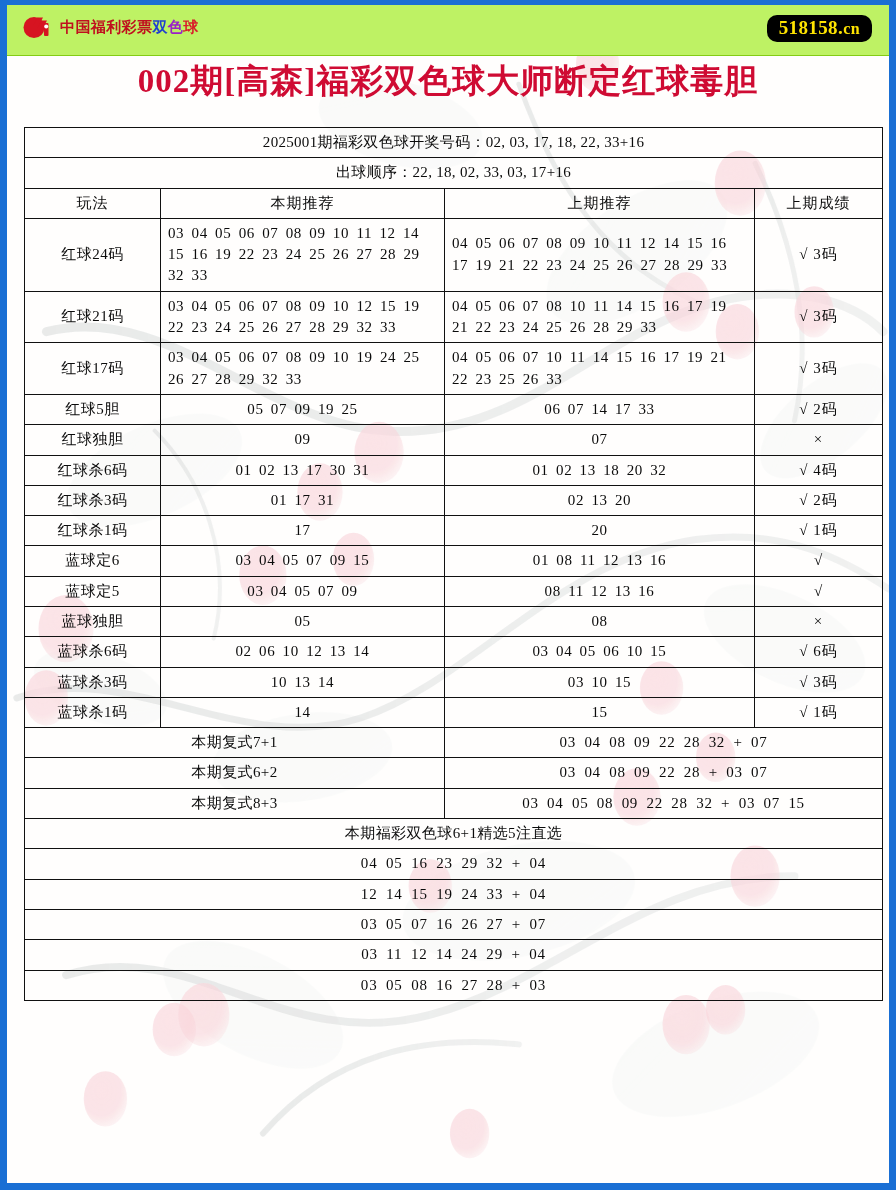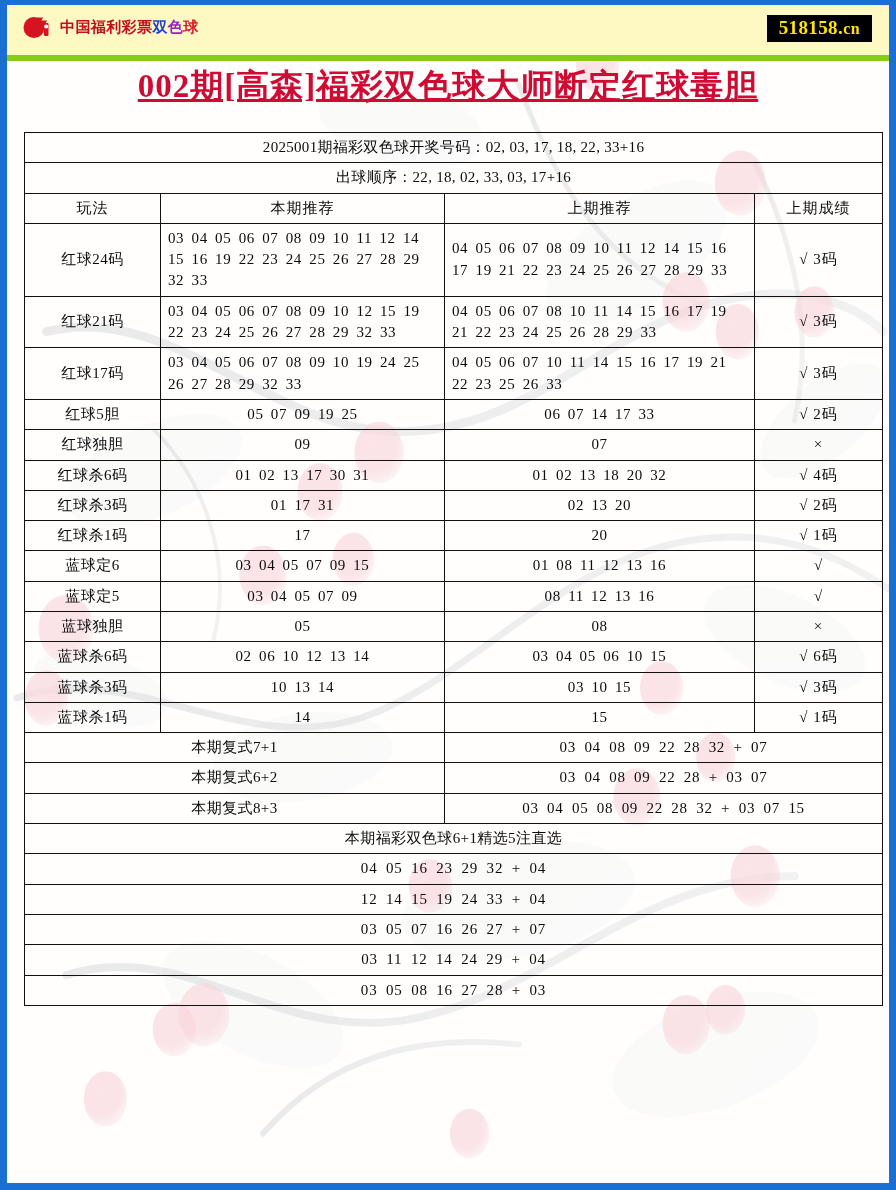--- a/index.html
+++ b/index.html
@@ -26,22 +26,22 @@
     position:absolute;left:0;top:0;width:100%;height:100%;
     pointer-events:none;z-index:0;opacity:.85;
   }
   .bgart svg{width:100%;height:100%;display:block;}
 
   .content{position:relative;z-index:2;}
 
   
   .topbar{
     position:relative;height:50px;
-    background:#fef9c3;
-    border-bottom:6px solid #84cc16;
+    background:#bef264;
+    border-bottom:1px solid #84cc16;
   }
   .logo{
     position:absolute;left:16px;top:9px;
     display:flex;align-items:center;gap:7px;
   }
   .logo-mark{
     width:30px;height:27px;position:relative;display:block;
   }
   .logo-txt{
     font-family:"DejaVu Sans","Liberation Sans",sans-serif;
@@ -50,36 +50,35 @@
   }
   .lt-a{color:#c00f1e;}
   .lt-b{color:#1f3fd0;}
   .lt-c{color:#9a22c8;}
   .lt-d{color:#d81f2a;}
   .sitebadge{
     position:absolute;right:17px;top:10px;
     background:#000;color:#ffe400;
     font-family:"Liberation Serif","DejaVu Serif",serif;
     font-size:19px;font-weight:bold;
-    padding:2px 12px 3px;letter-spacing:.4px;line-height:1.15;
+    padding:2px 12px 3px;letter-spacing:.4px;line-height:1.15;border-radius:10px;
   }
   .sitebadge .tld{font-size:16px;}
 
   
   .maintitle{
     text-align:center;
     color:#cf0b33;
     font-size:33px;
     font-weight:bold;
     letter-spacing:1px;
     padding:6px 0 10px;
     line-height:1.18;
     white-space:nowrap;
     font-family:"Liberation Serif","DejaVu Serif",serif;
-    text-decoration:underline;
   }
 
   
   .tblwrap{padding:16px 17px 10px 17px;}
   table.main{
     width:100%;
     border-collapse:collapse;
     table-layout:fixed;
     background:transparent;
   }

